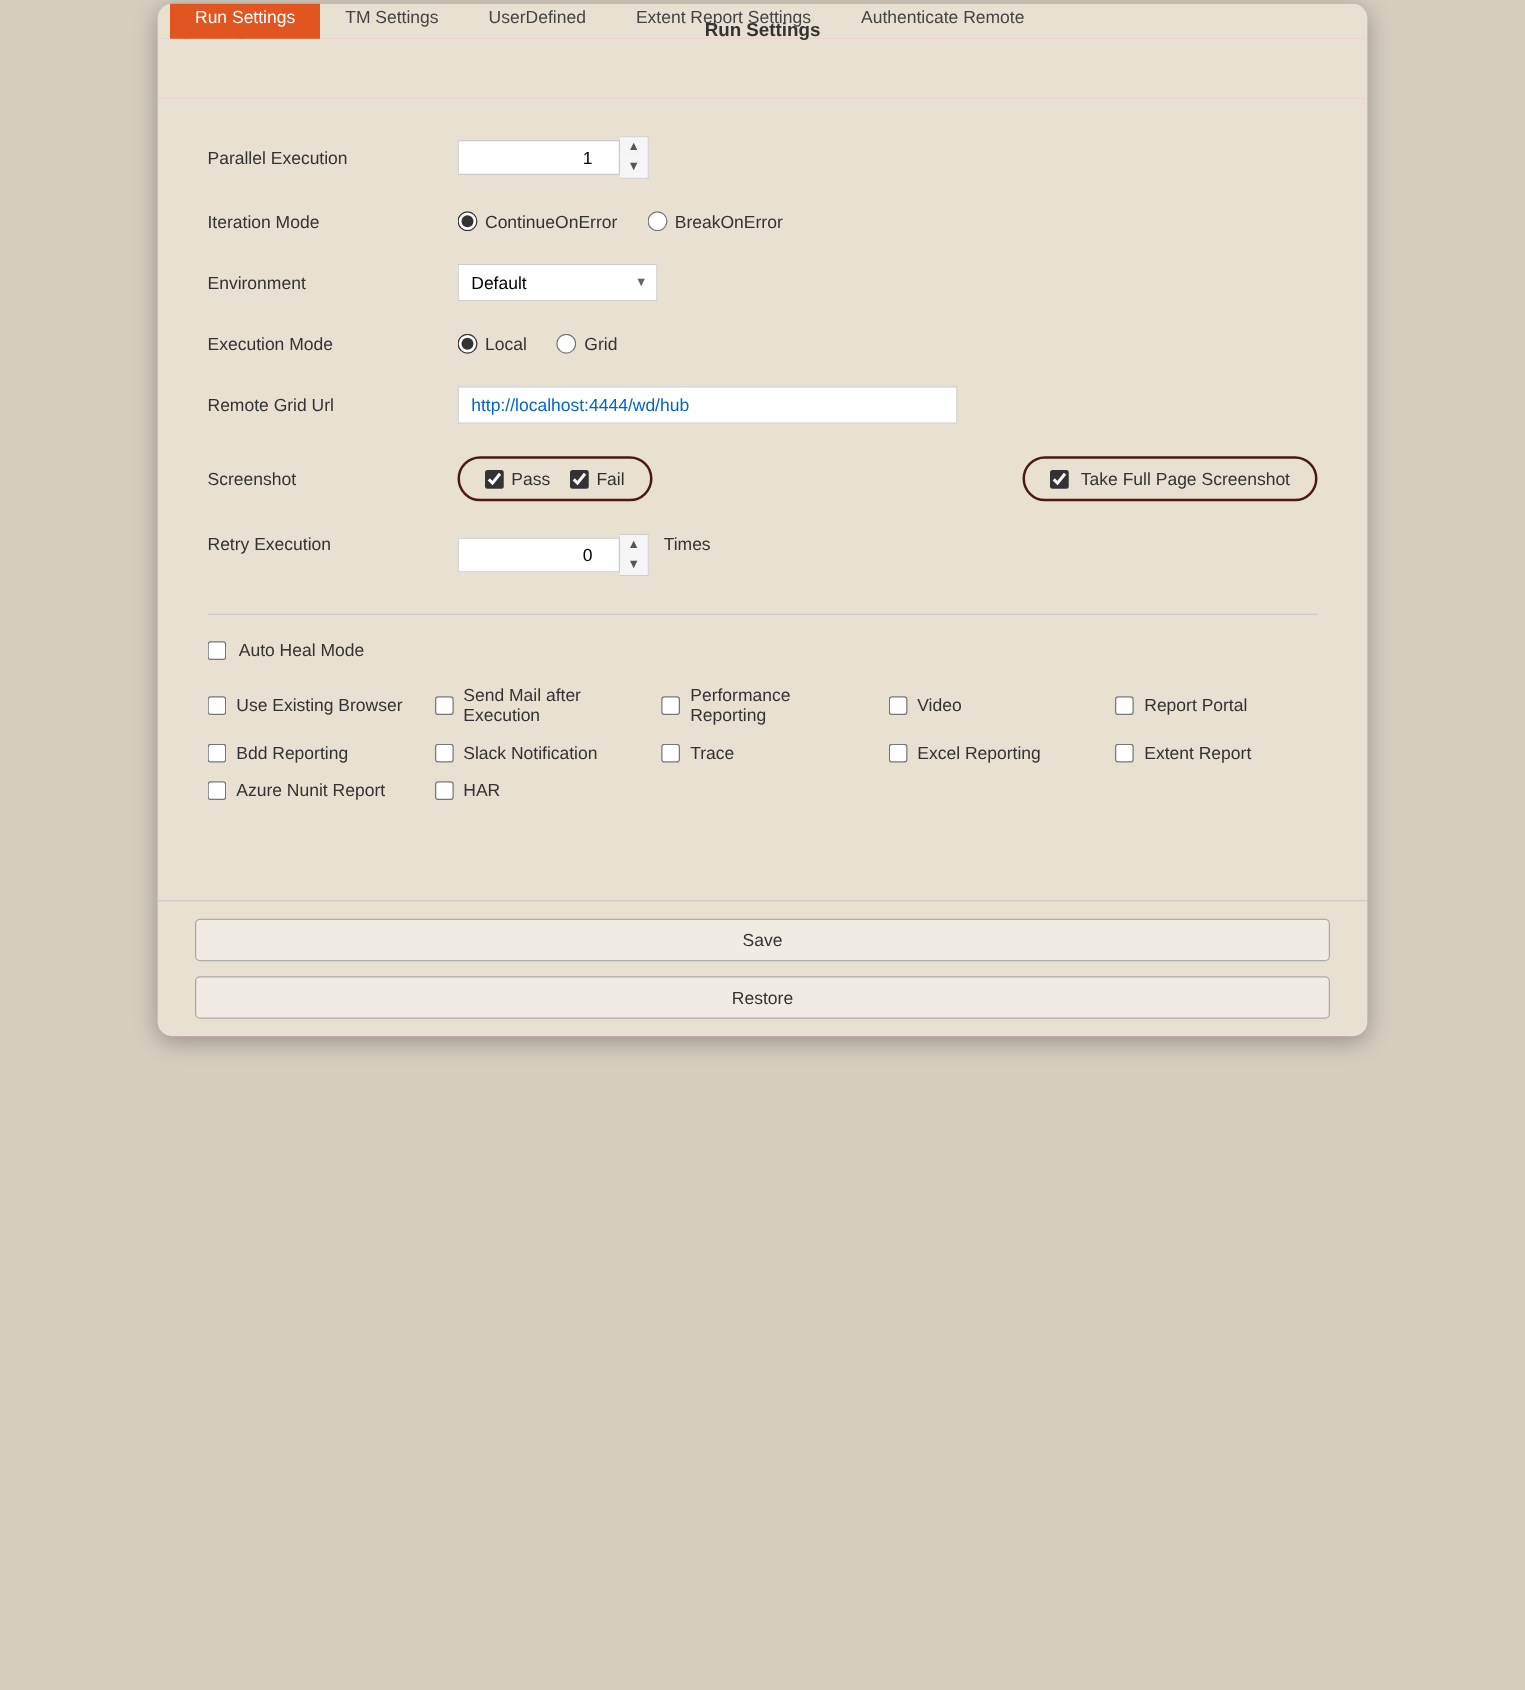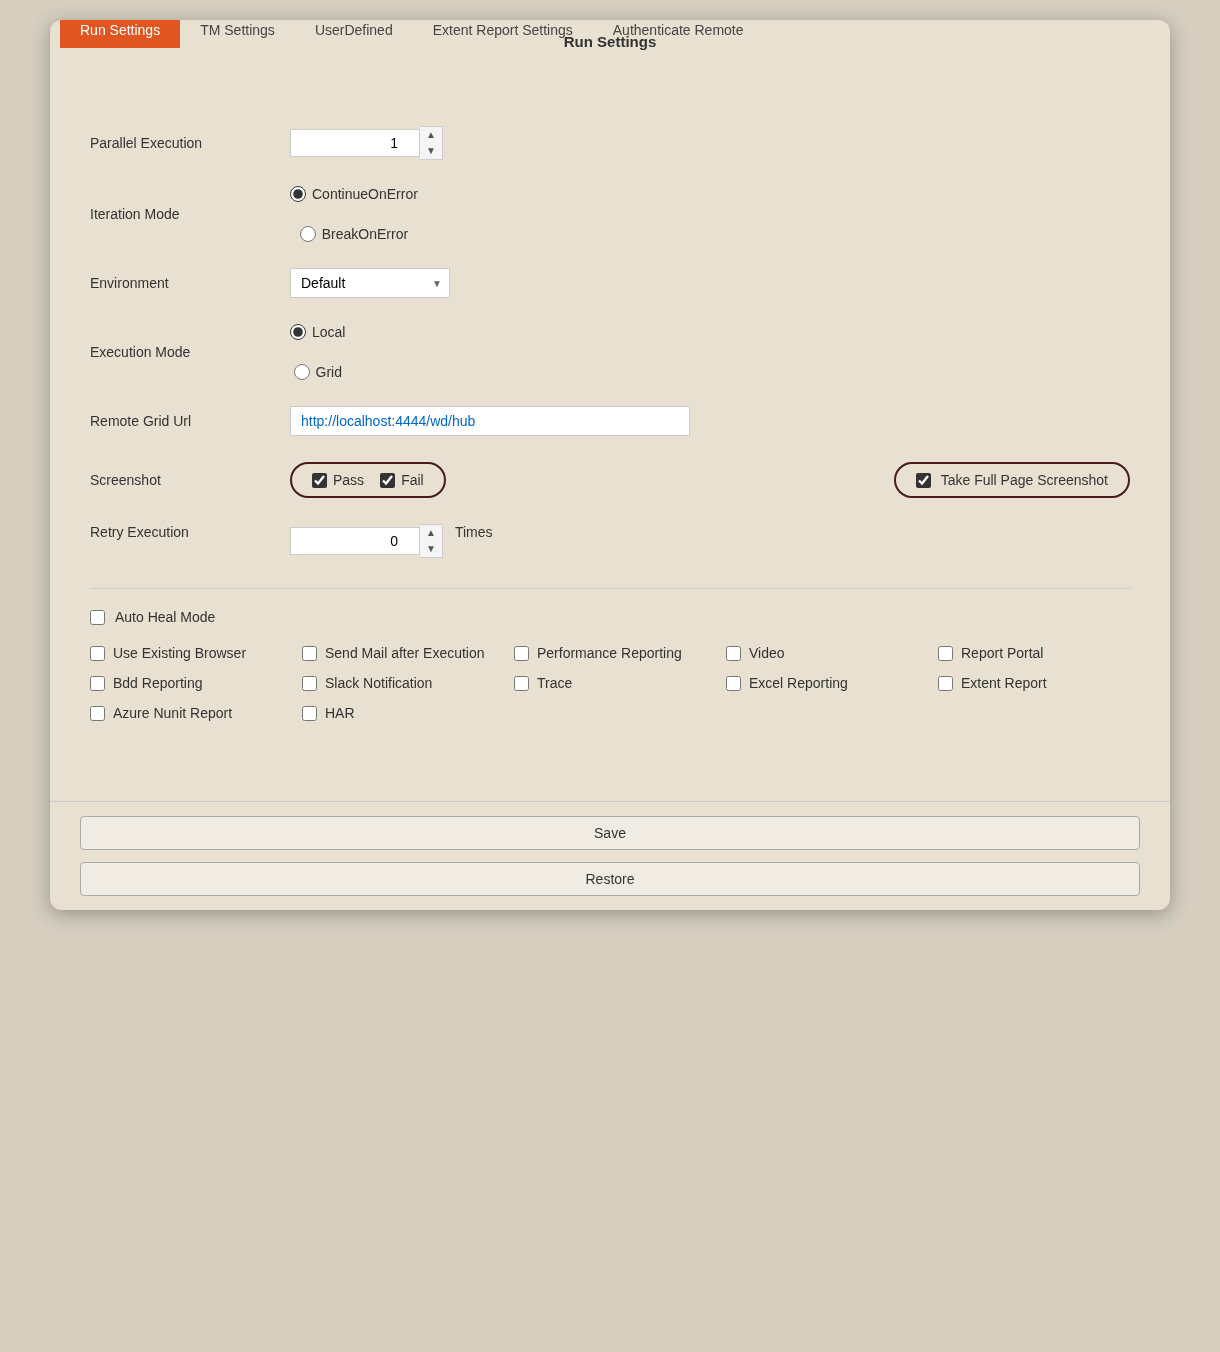--- a/index.html
+++ b/index.html
@@ -8,22 +8,22 @@
       font-family: -apple-system, BlinkMacSystemFont, "Segoe UI", sans-serif;
       font-size: 14px;
       color: #333;
       width: 1220px;
       min-height: 1352px;
     }
     .window {
       background: #f9a8d4;
       border-radius: 12px;
       box-shadow: 0 4px 20px rgba(0,0,0,0.3);
-      width: 1120px;
-      margin: 20px auto;
+      width: 968px;
+      margin: 3px auto;
       overflow: hidden;
     }
     .title-bar {
       background: #e8e0d0;
       padding: 14px 16px 0 16px;
       display: flex;
       align-items: center;
       position: relative;
     }
     .window-controls {
@@ -116,21 +116,20 @@
       cursor: pointer;
       background: #f5f5f5;
       border: none;
       line-height: 1.2;
       color: #555;
     }
     .radio-group {
       display: flex;
       align-items: center;
       gap: 24px;
-      flex-direction: column;
     }
     .radio-option {
       display: flex;
       align-items: center;
       gap: 6px;
       cursor: pointer;
     }
     .radio-option input[type="radio"] {
       accent-color: #333;
       width: 16px;

